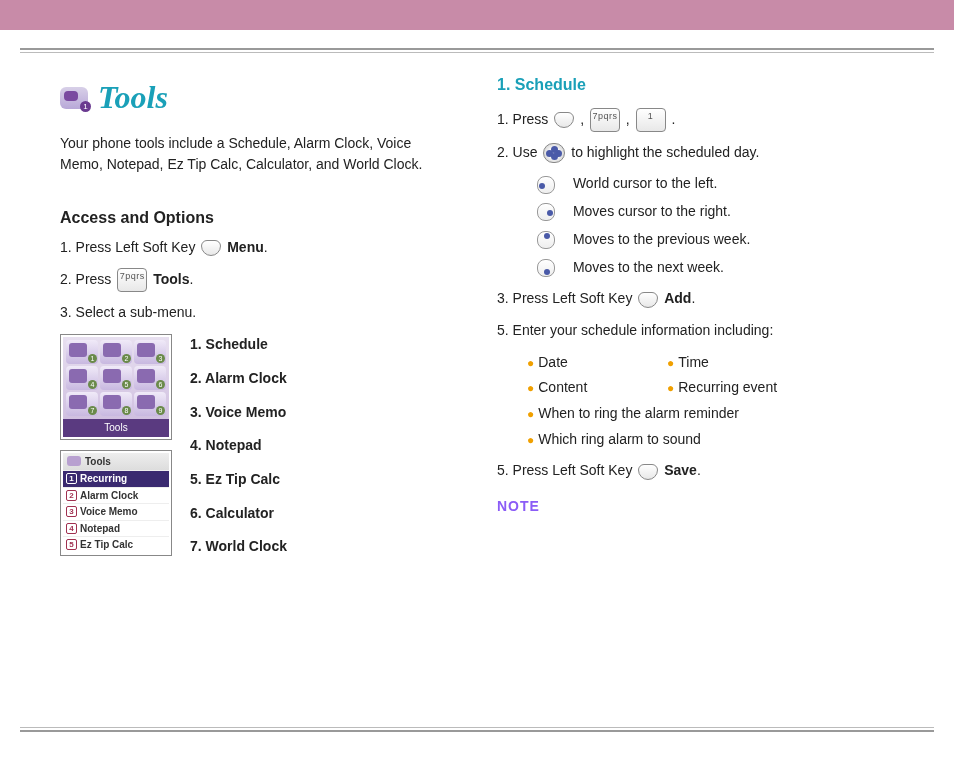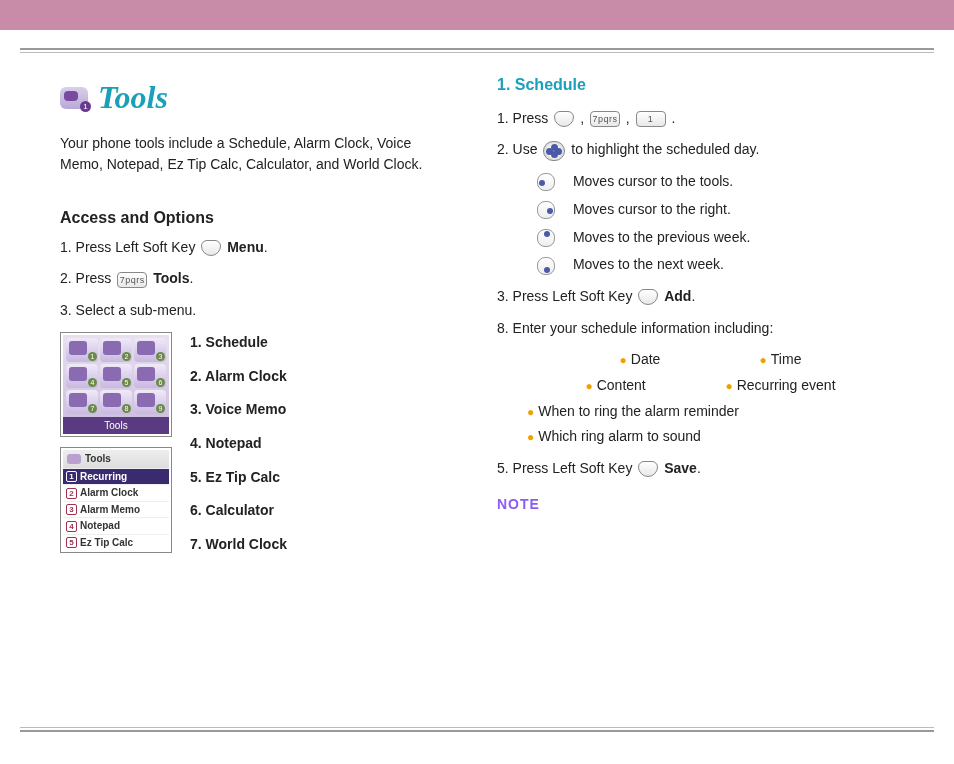--- a/index.html
+++ b/index.html
@@ -108,21 +108,21 @@
     border: 1px solid #888;
     border-radius: 4px;
     background: linear-gradient(#fff, #e8e8e8);
     font-size: 9px;
     color: #555;
     text-align: center;
     margin: 0 2px;
     text-indent: 0;
   }
   .key-soft { width: 20px; height: 16px; border-radius: 6px 6px 10px 10px; }
-  .key-num { width: 30px; height: 16px; line-height: 14px; letter-spacing: 0.5px; }
+  .key-num { width: 30px; height: 24px; line-height: 14px; letter-spacing: 0.5px; }
   .key-nav {
     width: 22px; height: 20px;
     border-radius: 10px;
     position: relative;
     background: radial-gradient(circle at center, #fff 30%, #ddd 70%);
   }
   .key-nav-dot {
     width: 7px; height: 7px;
     background: #4a5aa8;
     border-radius: 50%;
@@ -265,21 +265,20 @@
   .bullets .brow {
     margin-bottom: 4px;
   }
   .bul {
     color: #f0a000;
     font-size: 12px;
     margin-right: 4px;
   }
   .bul2col {
     display: flex;
-    justify-content: center;
   }
   .bul2col > span:first-child { width: 140px; }
   .note {
     color: #8b5cf6;
     font-weight: bold;
     letter-spacing: 1px;
     margin-top: 14px;
   }
   .bottom-rule-outer {
     position: absolute;
@@ -381,21 +380,21 @@
           <div class="row sel">
               <span class="n">1</span>
               <span>Recurring</span>
             </div>
           <div class="row">
               <span class="n">2</span>
               <span>Alarm Clock</span>
             </div>
           <div class="row">
               <span class="n">3</span>
-              <span>Alarm Memo</span>
+              <span>Voice Memo</span>
             </div>
           <div class="row">
               <span class="n">4</span>
               <span>Notepad</span>
             </div>
           <div class="row">
               <span class="n">5</span>
               <span>Ez Tip Calc</span>
             </div>
         </div>
@@ -429,21 +428,21 @@
           <span class="key-nav-dot left"></span><span class="key-nav-dot right"></span>
           <span class="key-nav-dot up"></span><span class="key-nav-dot down"></span>
         </span>
         <span> to highlight the scheduled day.</span>
       </li>
     </ol>
 
     <div class="nav-list">
       <div>
         <span class="nav-block"><span class="dot left"></span></span>
-        <span>Moves cursor to the tools.</span>
+        <span>World cursor to the left.</span>
       </div>
       <div>
         <span class="nav-block"><span class="dot right"></span></span>
         <span>Moves cursor to the right.</span>
       </div>
       <div>
         <span class="nav-block"><span class="dot up"></span></span>
         <span>Moves to the previous week.</span>
       </div>
       <div>
@@ -451,21 +450,21 @@
         <span>Moves to the next week.</span>
       </div>
     </div>
 
     <ol class="steps">
       <li>
         <span>3.  Press Left Soft Key </span>
         <span class="key key-soft"></span>
         <span class="bold">Add</span>.
       </li>
-      <li>8.  Enter your schedule information including:</li>
+      <li>5.  Enter your schedule information including:</li>
     </ol>
 
     <div class="bullets">
       <div class="brow bul2col">
         <span><span class="bul">●</span><span>Date</span></span>
         <span><span class="bul">●</span><span>Time</span></span>
       </div>
       <div class="brow bul2col">
         <span><span class="bul">●</span><span>Content</span></span>
         <span><span class="bul">●</span><span>Recurring event</span></span>

